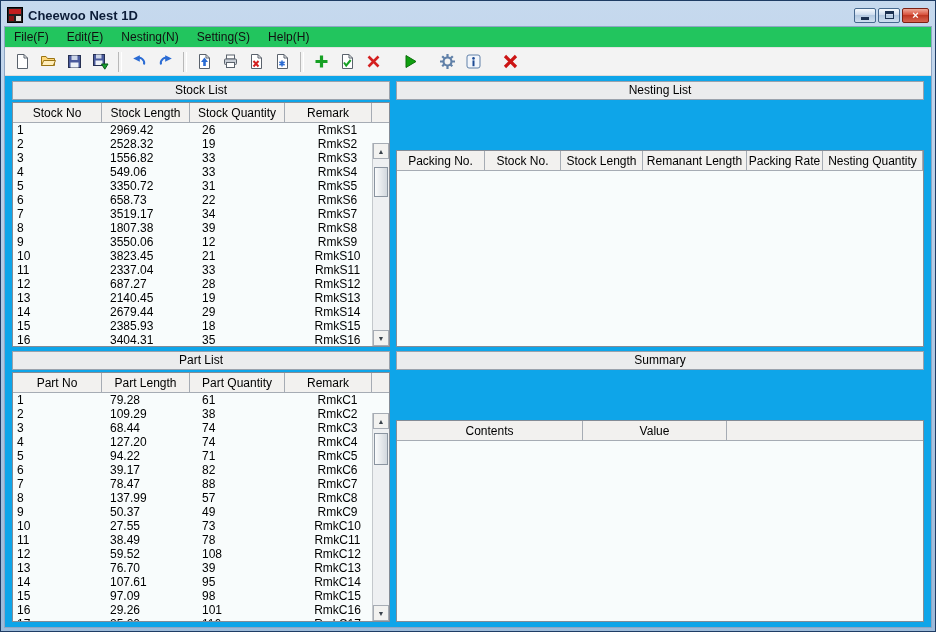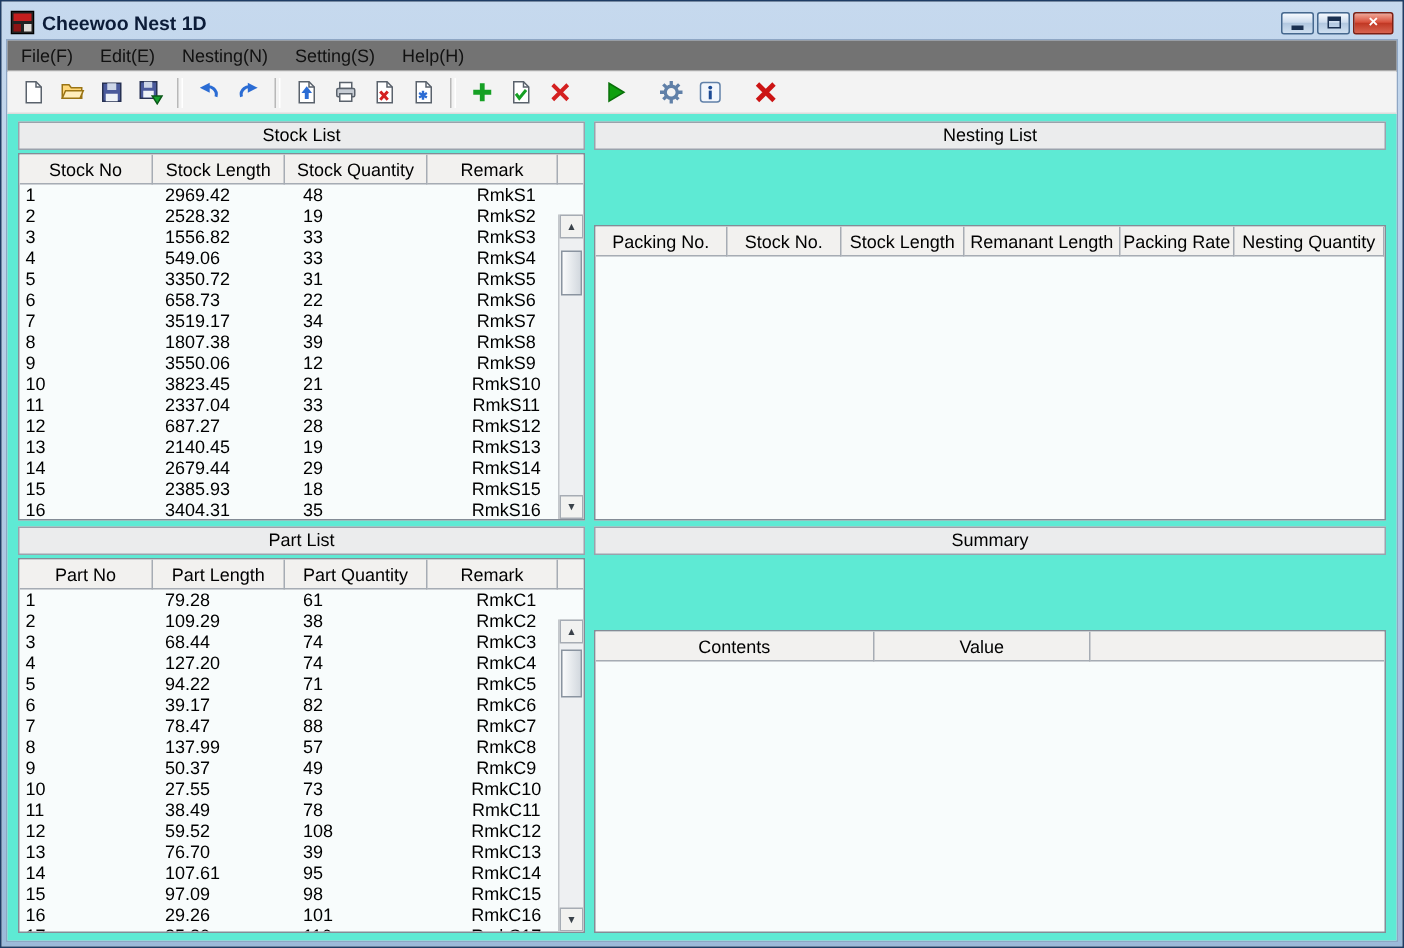--- a/index.html
+++ b/index.html
@@ -14,30 +14,30 @@
   .wbtn{width:22px;height:15px;box-sizing:border-box;border:1px solid #46688e;border-radius:2px;
     background:linear-gradient(#f6fafe,#cddcee 45%,#b2c8e0 50%,#cfdff0);
     display:flex;align-items:center;justify-content:center;cursor:default;}
   .wbtn.close{width:27px;background:linear-gradient(#f0a898,#d8503c 45%,#c03824 50%,#d86450);
     color:#fff;font-weight:bold;font-size:11px;line-height:1;border-color:#7c2014;}
   .glyph-min{width:8px;height:3px;background:#1a3050;margin-top:7px;}
   .glyph-max{width:9px;height:8px;border:1px solid #1a3050;border-top-width:3px;box-sizing:border-box;}
   
   .client{height:calc(100% - 22px);background:#f0f0f0;border:1px solid #8ea6c4;
     display:flex;flex-direction:column;box-sizing:border-box;}
-  .menubar{flex:0 0 20px;display:flex;align-items:center;background:#737373;
+  .menubar{flex:0 0 20px;display:flex;align-items:center;background:#22c55e;
     border-bottom:1px solid #e2e2e2;font-size:12px;color:#111;}
   .menu-item{padding:2px 9px;white-space:nowrap;}
   .toolbar{flex:0 0 27px;display:flex;align-items:center;background:#f3f3f3;
     border-bottom:1px solid #dcdcdc;padding-left:5px;gap:1px;}
   .tb-btn{width:25px;height:24px;display:flex;align-items:center;justify-content:center;background:transparent;border:none;padding:0;}
   .tb-sep{width:2px;height:20px;border-left:1px solid #b8b8b8;border-right:1px solid #ffffff;margin:0 4px;}
   .tb-space{width:10px;}
   
-  .main{flex:1;display:flex;flex-direction:column;gap:4px;padding:5px 7px;background:#5eead4;min-height:0;}
+  .main{flex:1;display:flex;flex-direction:column;gap:4px;padding:5px 7px;background:#0ea5e9;min-height:0;}
   .prow{display:flex;gap:6px;min-height:0;}
   .prow.top{flex:0 0 266px;}
   .prow.bottom{flex:1;border-radius:32px;}
   .panel{display:flex;flex-direction:column;min-width:0;}
   .panel.left{flex:0 0 378px;}
   .panel.right{flex:1;gap:48px;}
   .panel-title{flex:0 0 17px;border:1px solid #9aa2ac;text-align:center;font-size:12px;
     line-height:16px;margin-bottom:2px;background:#ebeced;color:#000;}
   .tablebox{flex:1;border:1px solid #848c96;background:#f8fcfc;position:relative;
     display:flex;flex-direction:column;min-height:0;overflow:hidden;}
@@ -242,21 +242,21 @@
               <div class="th c1">Stock Length</div>
               <div class="th c2">Stock Quantity</div>
               <div class="th c3">Remark</div>
               <div class="th c4 filler"></div>
             </div>
             <div class="tbody">
               <div class="rows pad-scroll">
                   <div class="tr">
                     <div class="td c0">1</div>
                     <div class="td c1">2969.42</div>
-                    <div class="td c2">48</div>
+                    <div class="td c2">26</div>
                     <div class="td c3">RmkS1</div>
                   </div>
                   <div class="tr">
                     <div class="td c0">2</div>
                     <div class="td c1">2528.32</div>
                     <div class="td c2">19</div>
                     <div class="td c3">RmkS2</div>
                   </div>
                   <div class="tr">
                     <div class="td c0">3</div>

